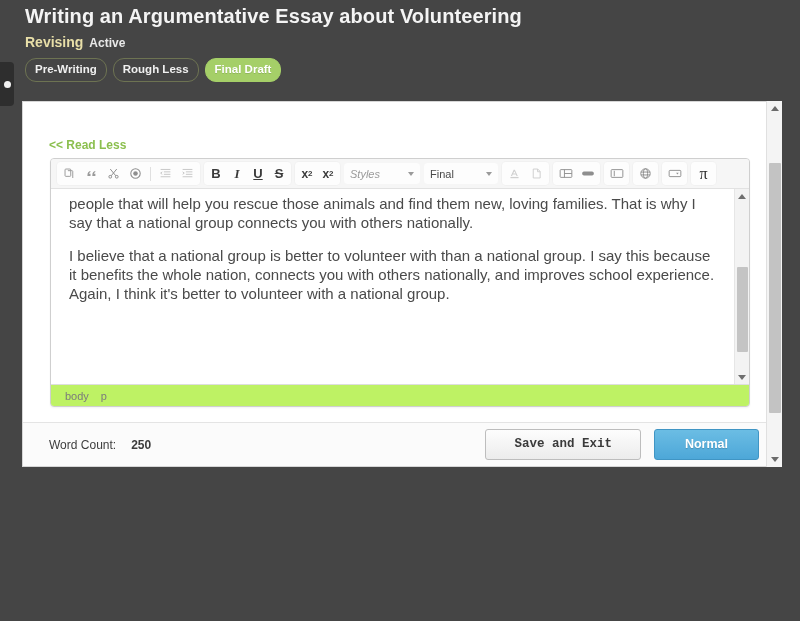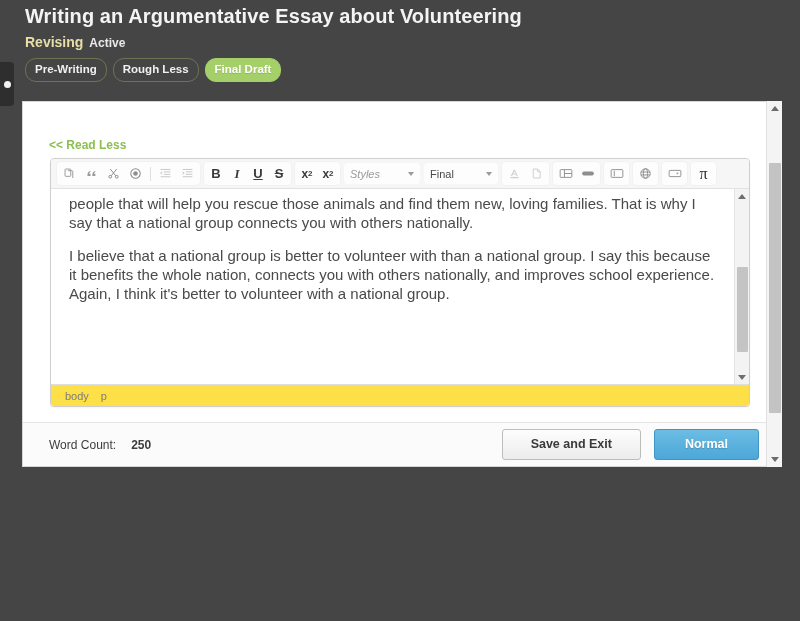--- a/index.html
+++ b/index.html
@@ -271,21 +271,21 @@
     width: 11px;
     top: 78px;
     height: 85px;
     background: #c4c4c4;
     border-radius: 1px;
   }
 
   
   .estatus {
     height: 22px;
-    background: #fde047;
+    background: #bef264;
     border-top: 1px solid #dedede;
     display: flex;
     align-items: center;
     padding-left: 14px;
     gap: 12px;
     flex: none;
   }
   .estatus span {
     color: #7b7b7b;
     font-size: 11px;
@@ -322,20 +322,21 @@
     cursor: pointer;
     text-align: center;
     line-height: 1;
   }
   .btn-save {
     color: #3a3a3a;
     background: linear-gradient(to bottom, #fdfdfd 0%, #ececec 100%);
     border: 1px solid #bdbdbd;
     padding: 8px 28px;
     min-width: 133px;
+    font-family: Liberation Mono, monospace;
   }
   .btn-submit {
     color: #ffffff;
     background: linear-gradient(to bottom, #6bbde4 0%, #4da7d8 100%);
     border: 1px solid #4095c4;
     padding: 8px 30px;
     min-width: 103px;
     text-shadow: 0 1px 1px rgba(0,0,0,.18);
   }
 

